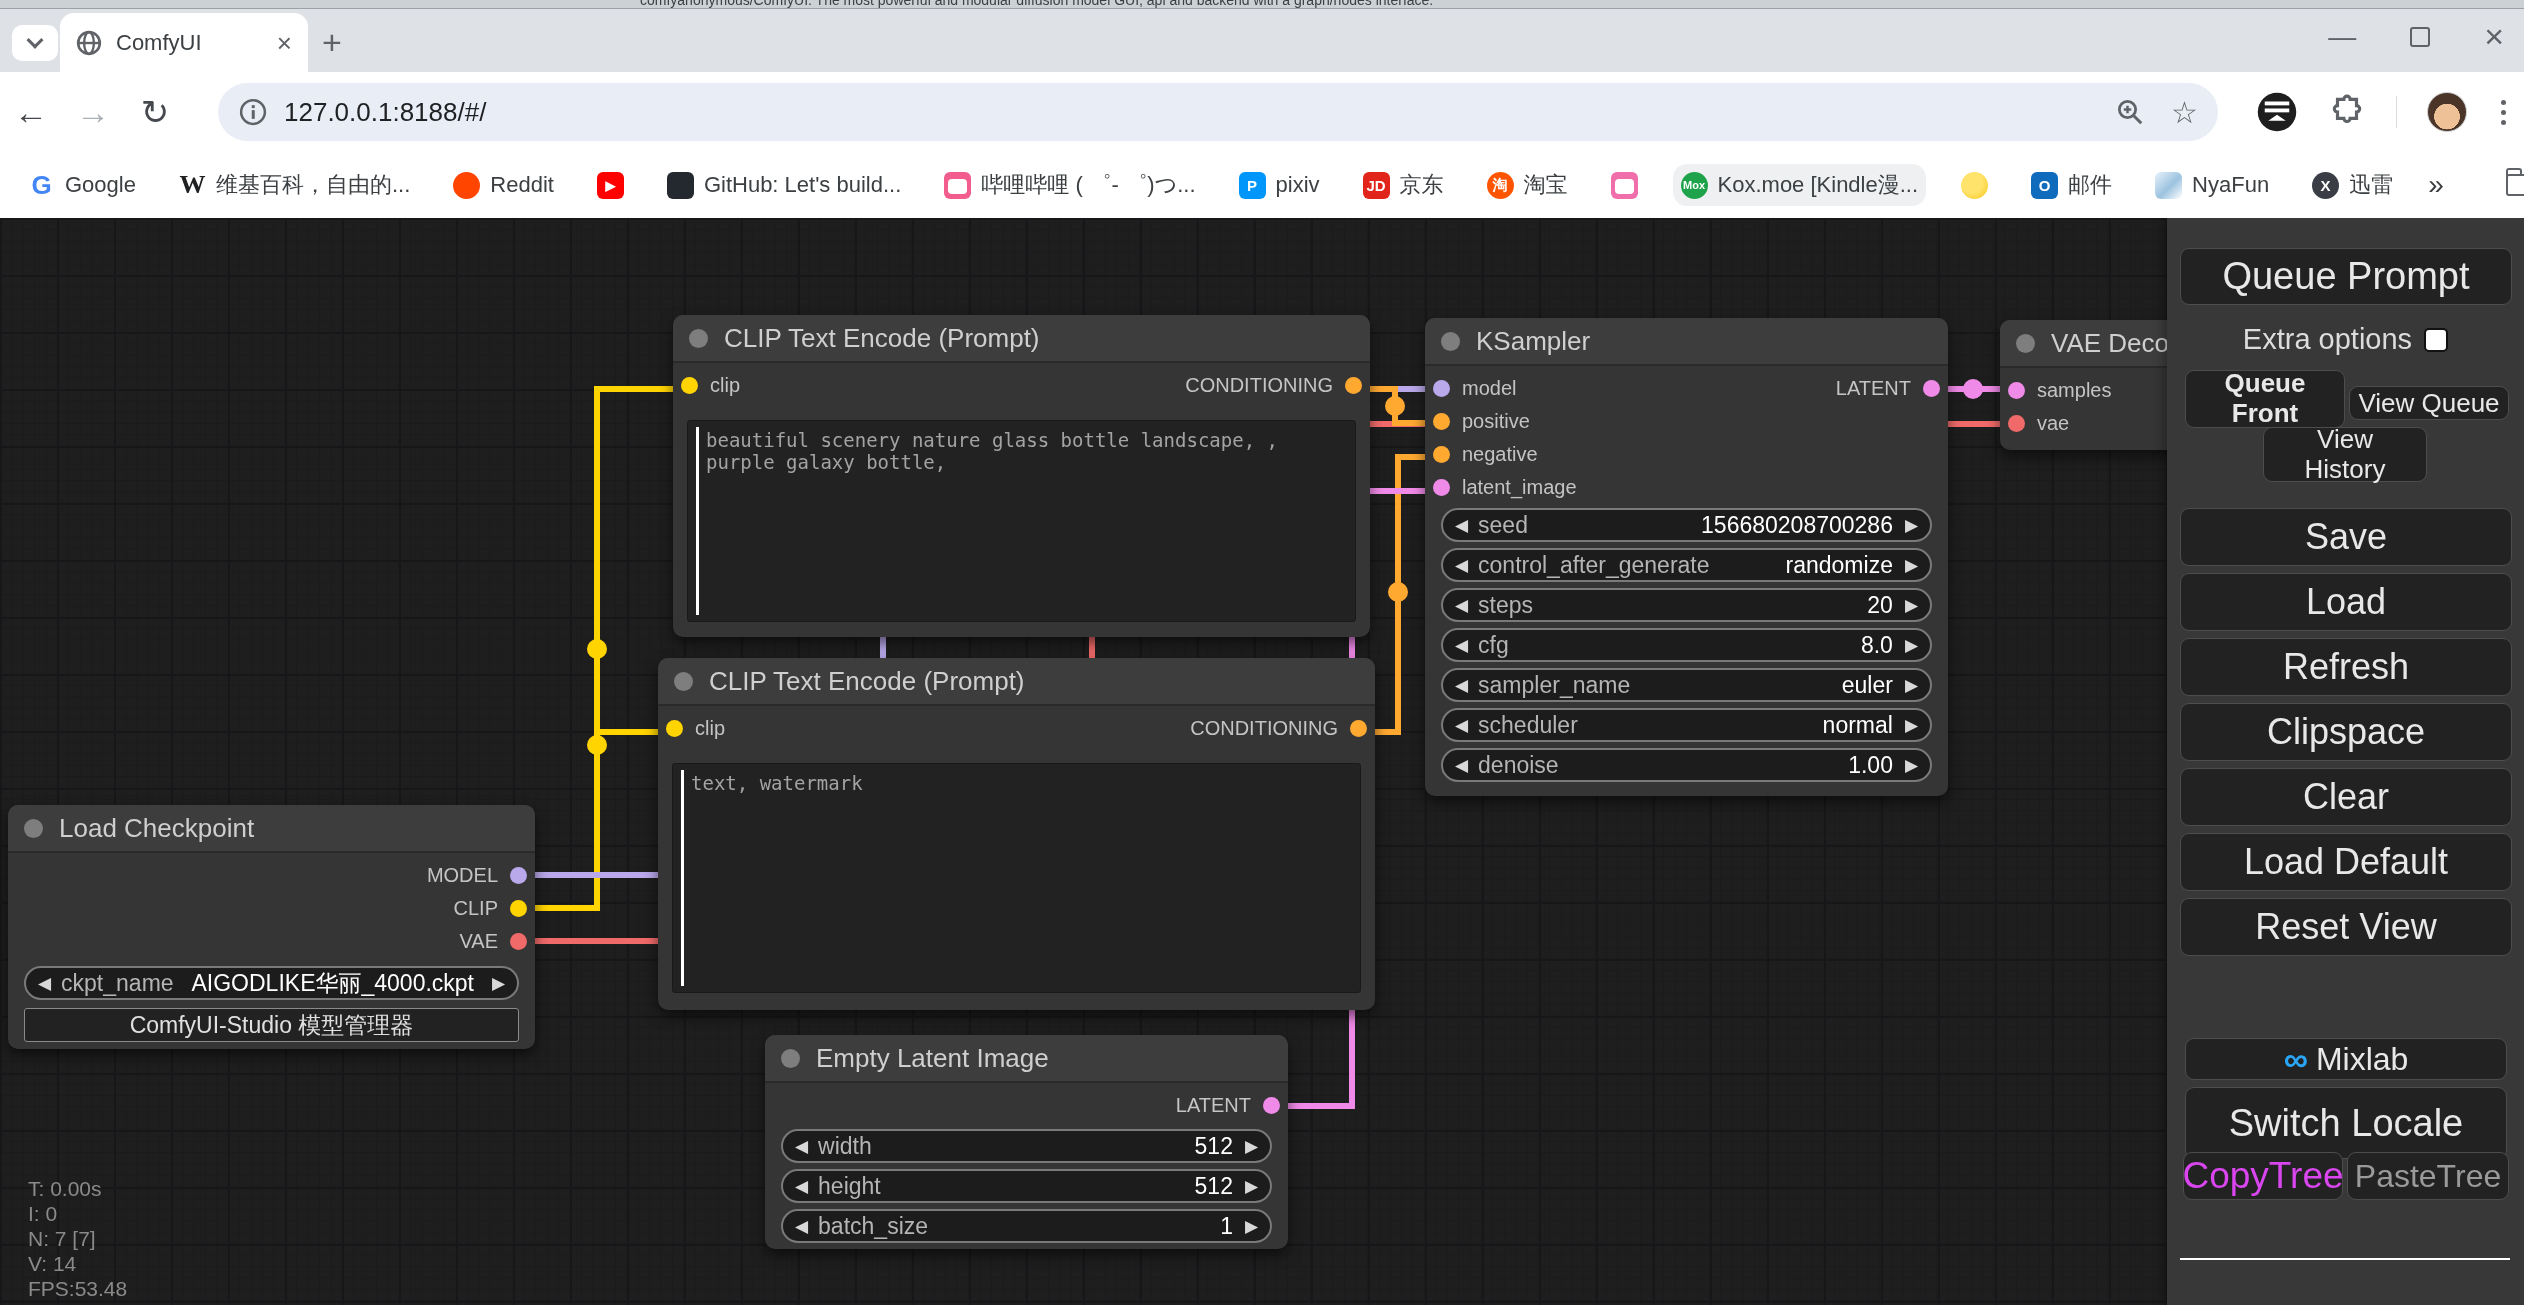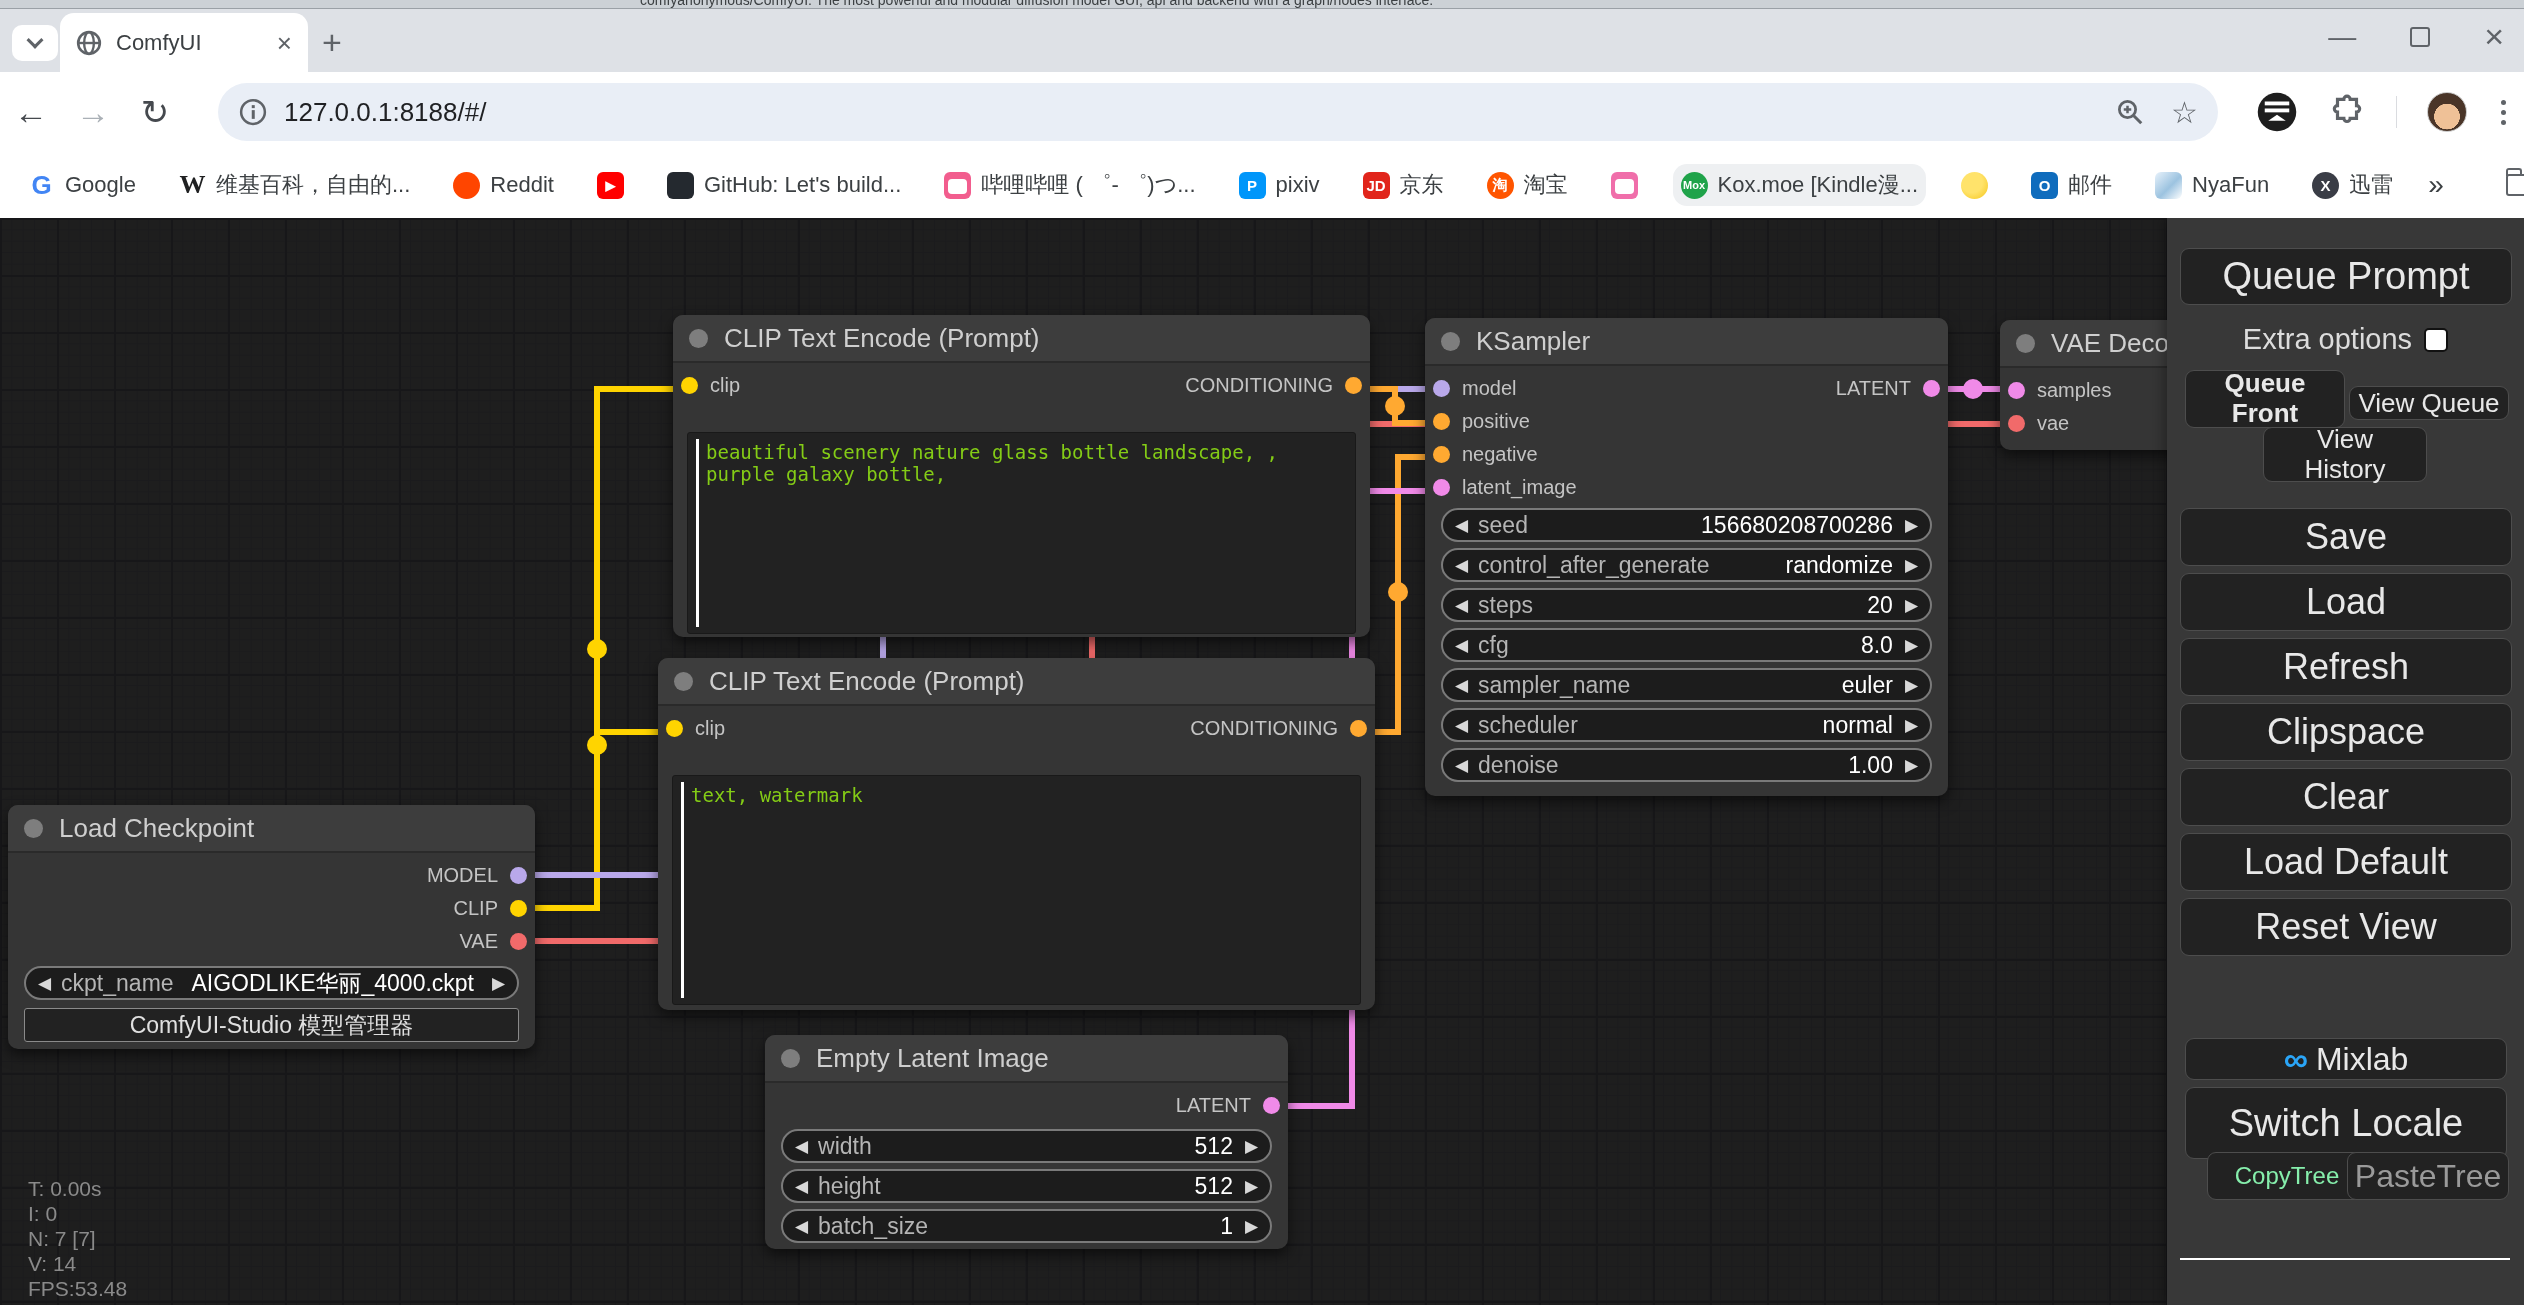--- a/index.html
+++ b/index.html
@@ -67,38 +67,38 @@
   .slotrow { display:flex; align-items:center; height:33px; padding:0 8px; font-size:20px; color:#c4c4c4; position:relative; }
   .sdot { width:17px; height:17px; border-radius:50%; flex:0 0 auto; }
   .slot-in .sdot { margin-right:12px; }
   .slot-out { justify-content:flex-end; }
   .slot-out .sdot { margin-left:12px; }
   .pill { position:absolute; left:16px; right:16px; height:34px; background:#1c1c1c; border:2px solid #7a7a7a; border-radius:17px; display:flex; align-items:center; padding:0 12px; font-size:23px; }
   .pill .wname { color:#b5b5b5; margin-left:10px; }
   .pill .wval { margin-left:auto; color:#ffffff; margin-right:12px; }
   .pill .wval.center { margin:0 auto; }
   .arr { color:#d8d8d8; font-size:17px; }
-  .ntext { position:absolute; left:14px; right:14px; background:#222; border:1px solid #191919; border-radius:3px; font-family:"DejaVu Sans Mono", monospace; font-size:19px; color:#84cc16; padding:8px 8px 8px 18px; white-space:pre-wrap;margin-top:12px; }
+  .ntext { position:absolute; left:14px; right:14px; background:#222; border:1px solid #191919; border-radius:3px; font-family:"DejaVu Sans Mono", monospace; font-size:19px; color:#a3a3a3; padding:8px 8px 8px 18px; white-space:pre-wrap; }
   .caret { position:absolute; left:8px; top:6px; bottom:6px; width:3px; background:#fff; }
   .nbutton { position:absolute; left:16px; right:16px; height:34px; background:#222; border:1px solid #8a8a8a; border-radius:3px; display:flex; align-items:center; justify-content:center; font-size:23px; color:#e0e0e0; }
 
   
   .menu { position:absolute; left:2167px; top:0; width:357px; height:1087px; background:#383838; z-index:40; box-shadow:-4px 0 10px rgba(0,0,0,.3); }
   .mbtn { position:absolute; background:#222; border:1px solid #4d4d4d; border-radius:9px; color:#e8e8e8; display:flex; align-items:center; justify-content:center; text-align:center; }
   .queue-prompt { left:13px; top:30px; width:332px; height:57px; font-size:38px; }
   .extra-row { position:absolute; left:0; top:105px; width:100%; display:flex; align-items:center; justify-content:center; gap:12px; font-size:29px; color:#dcdcdc; }
   .checkbox { width:24px; height:24px; background:#fff; border:2px solid #111; border-radius:5px; }
   .queue-front { left:18px; top:152px; width:160px; height:58px; font-size:26px; line-height:1.15;font-weight:bold; }
   .view-queue { left:182px; top:168px; width:160px; height:34px; font-size:26px; }
   .view-history { left:96px; top:209px; width:164px; height:55px; font-size:26px; line-height:1.15; }
   .action { left:13px; width:332px; height:58px; font-size:36px; }
   .mixlab { left:18px; top:820px; width:322px; height:42px; font-size:32px; gap:8px; }
   .inf { color:#2AA5F7; font-weight:bold; font-size:34px; }
   .switch-locale { left:18px; top:869px; width:322px; height:72px; font-size:38px; }
-  .copy-tree { left:16px; top:934px; width:160px; height:48px; font-size:24px; color:#86efac;margin-left:24px; }
+  .copy-tree { left:16px; top:934px; width:160px; height:48px; font-size:37px; color:#d946ef; }
   .paste-tree { left:180px; top:934px; width:162px; height:48px; font-size:32px; color:#9a9a9a; }
   .mdivider { position:absolute; left:13px; top:1040px; width:330px; height:2px; background:#fff; }
 
   
   .stats { position:absolute; left:28px; top:958px; font-size:21px; color:#8a8a8a; line-height:25px; }
 
   
   .icsvg { display:block; }
 </style>
 </head>

